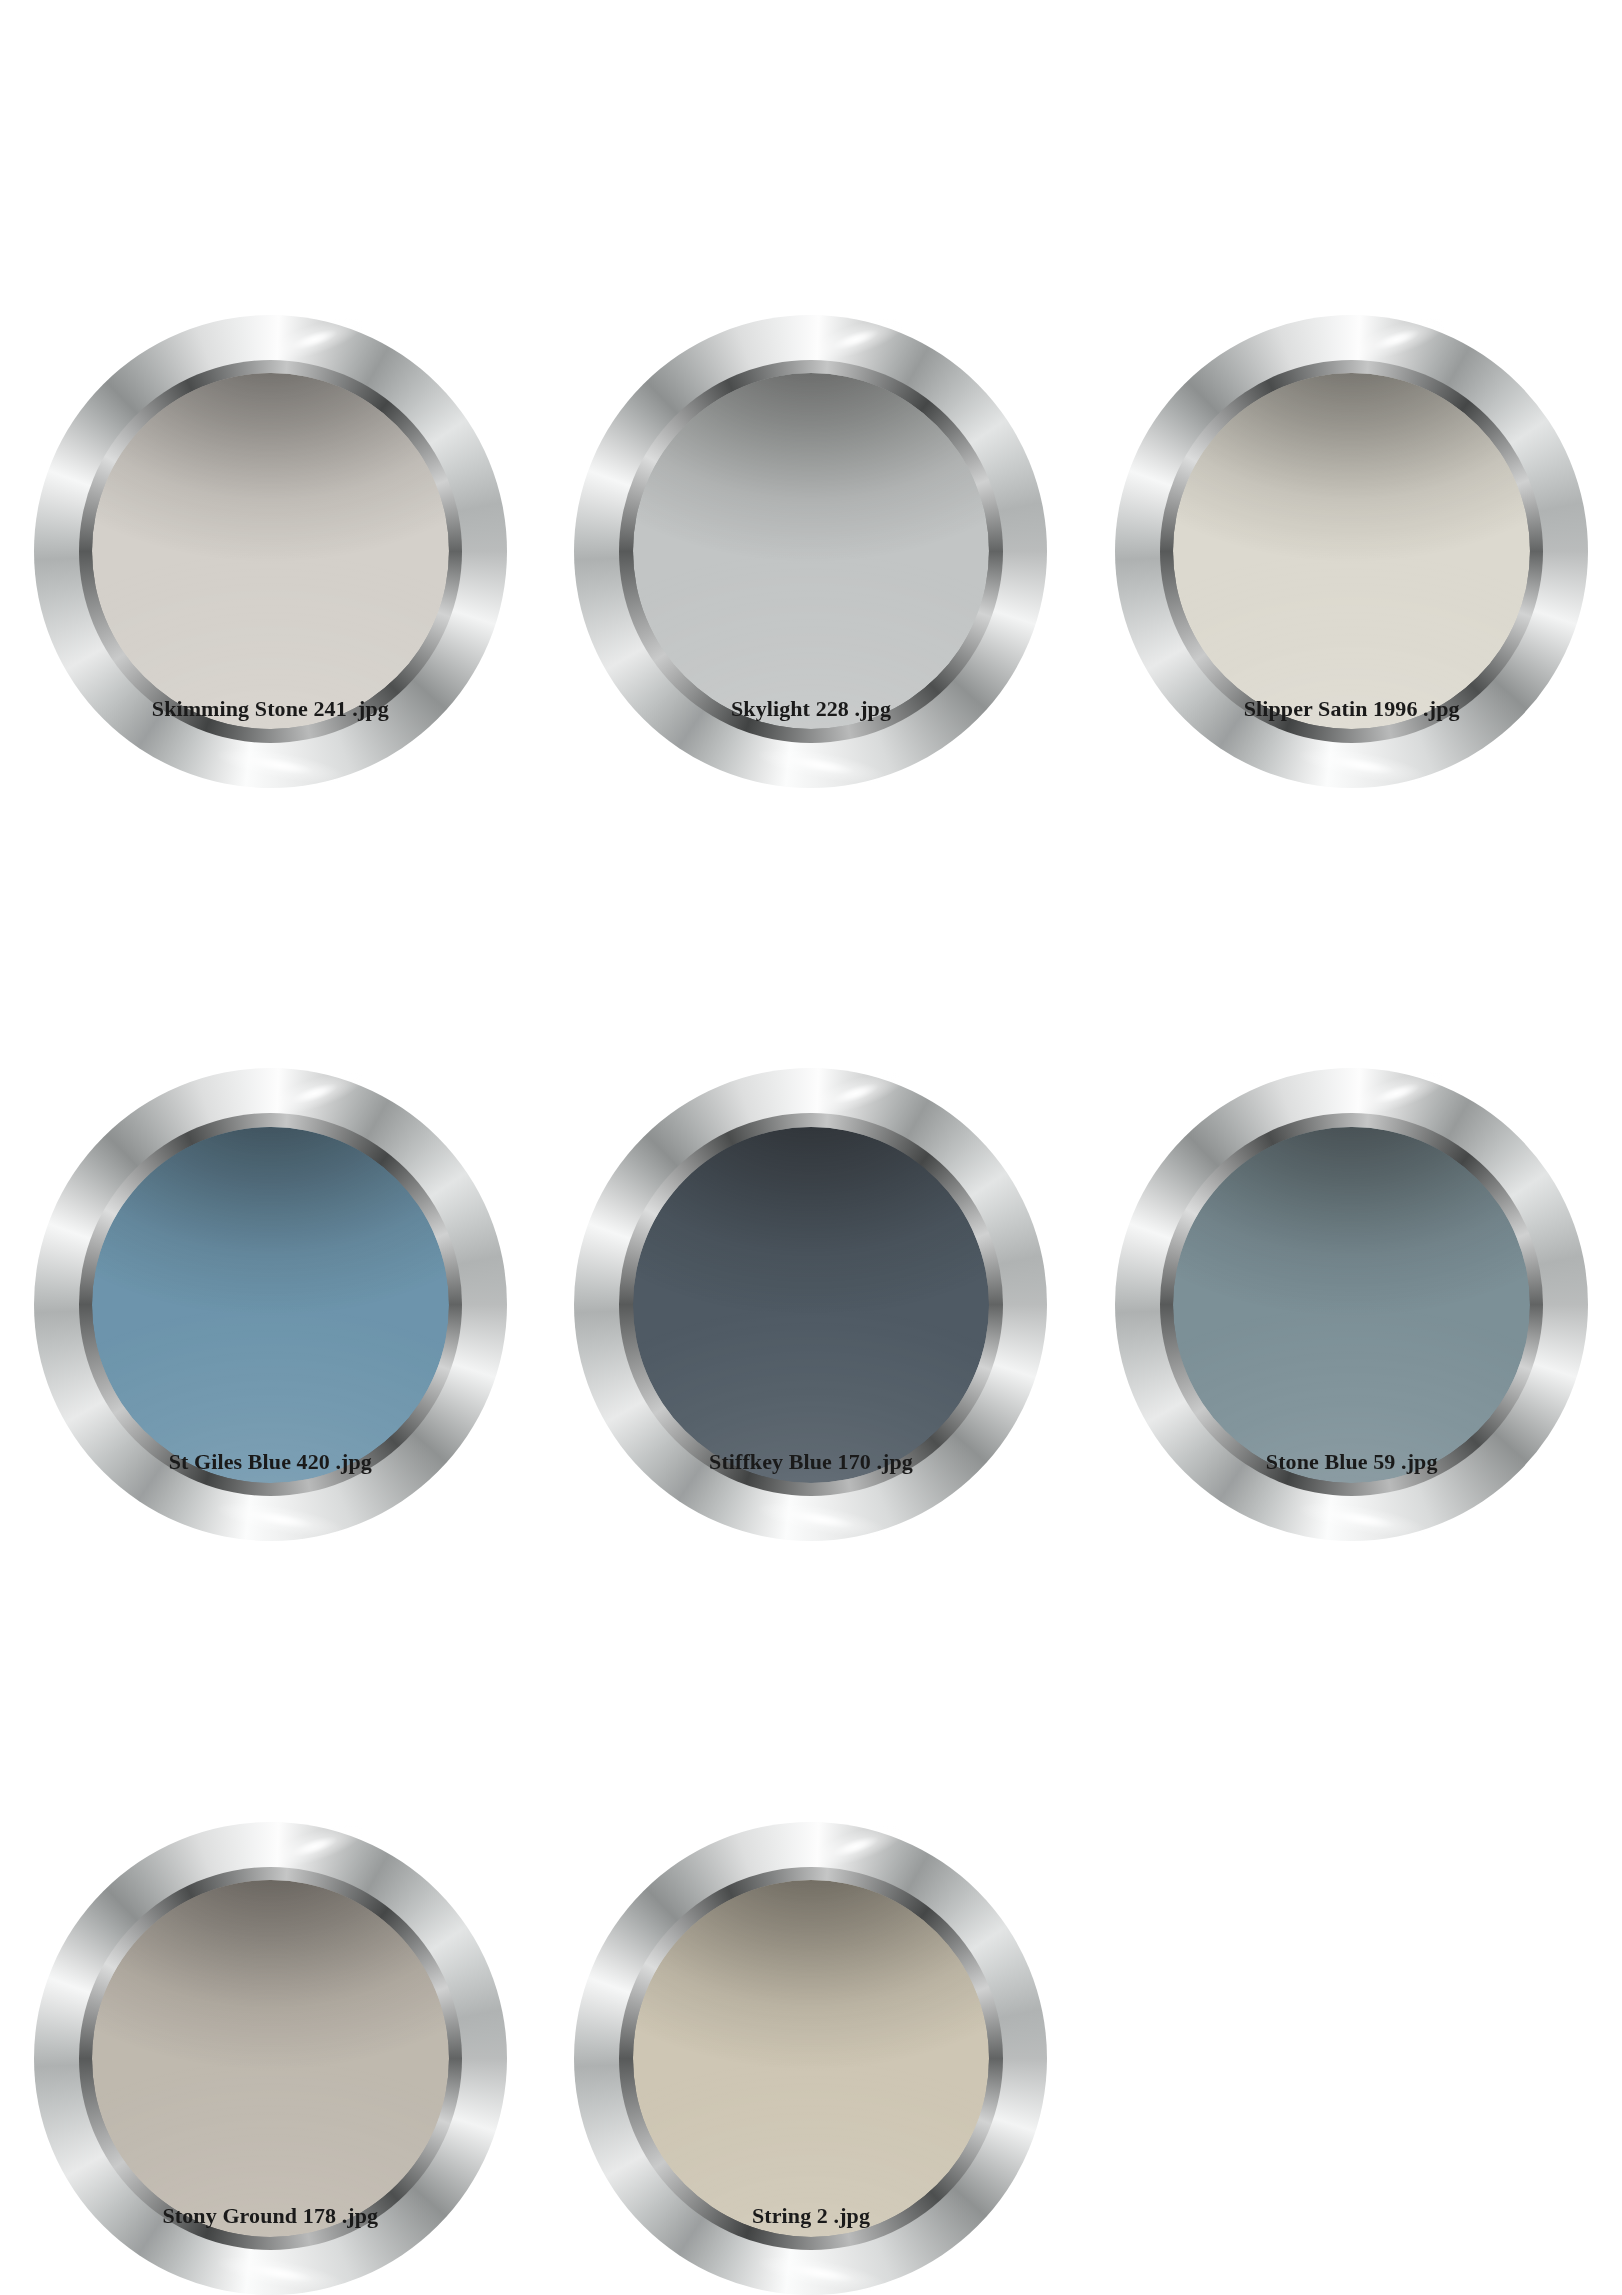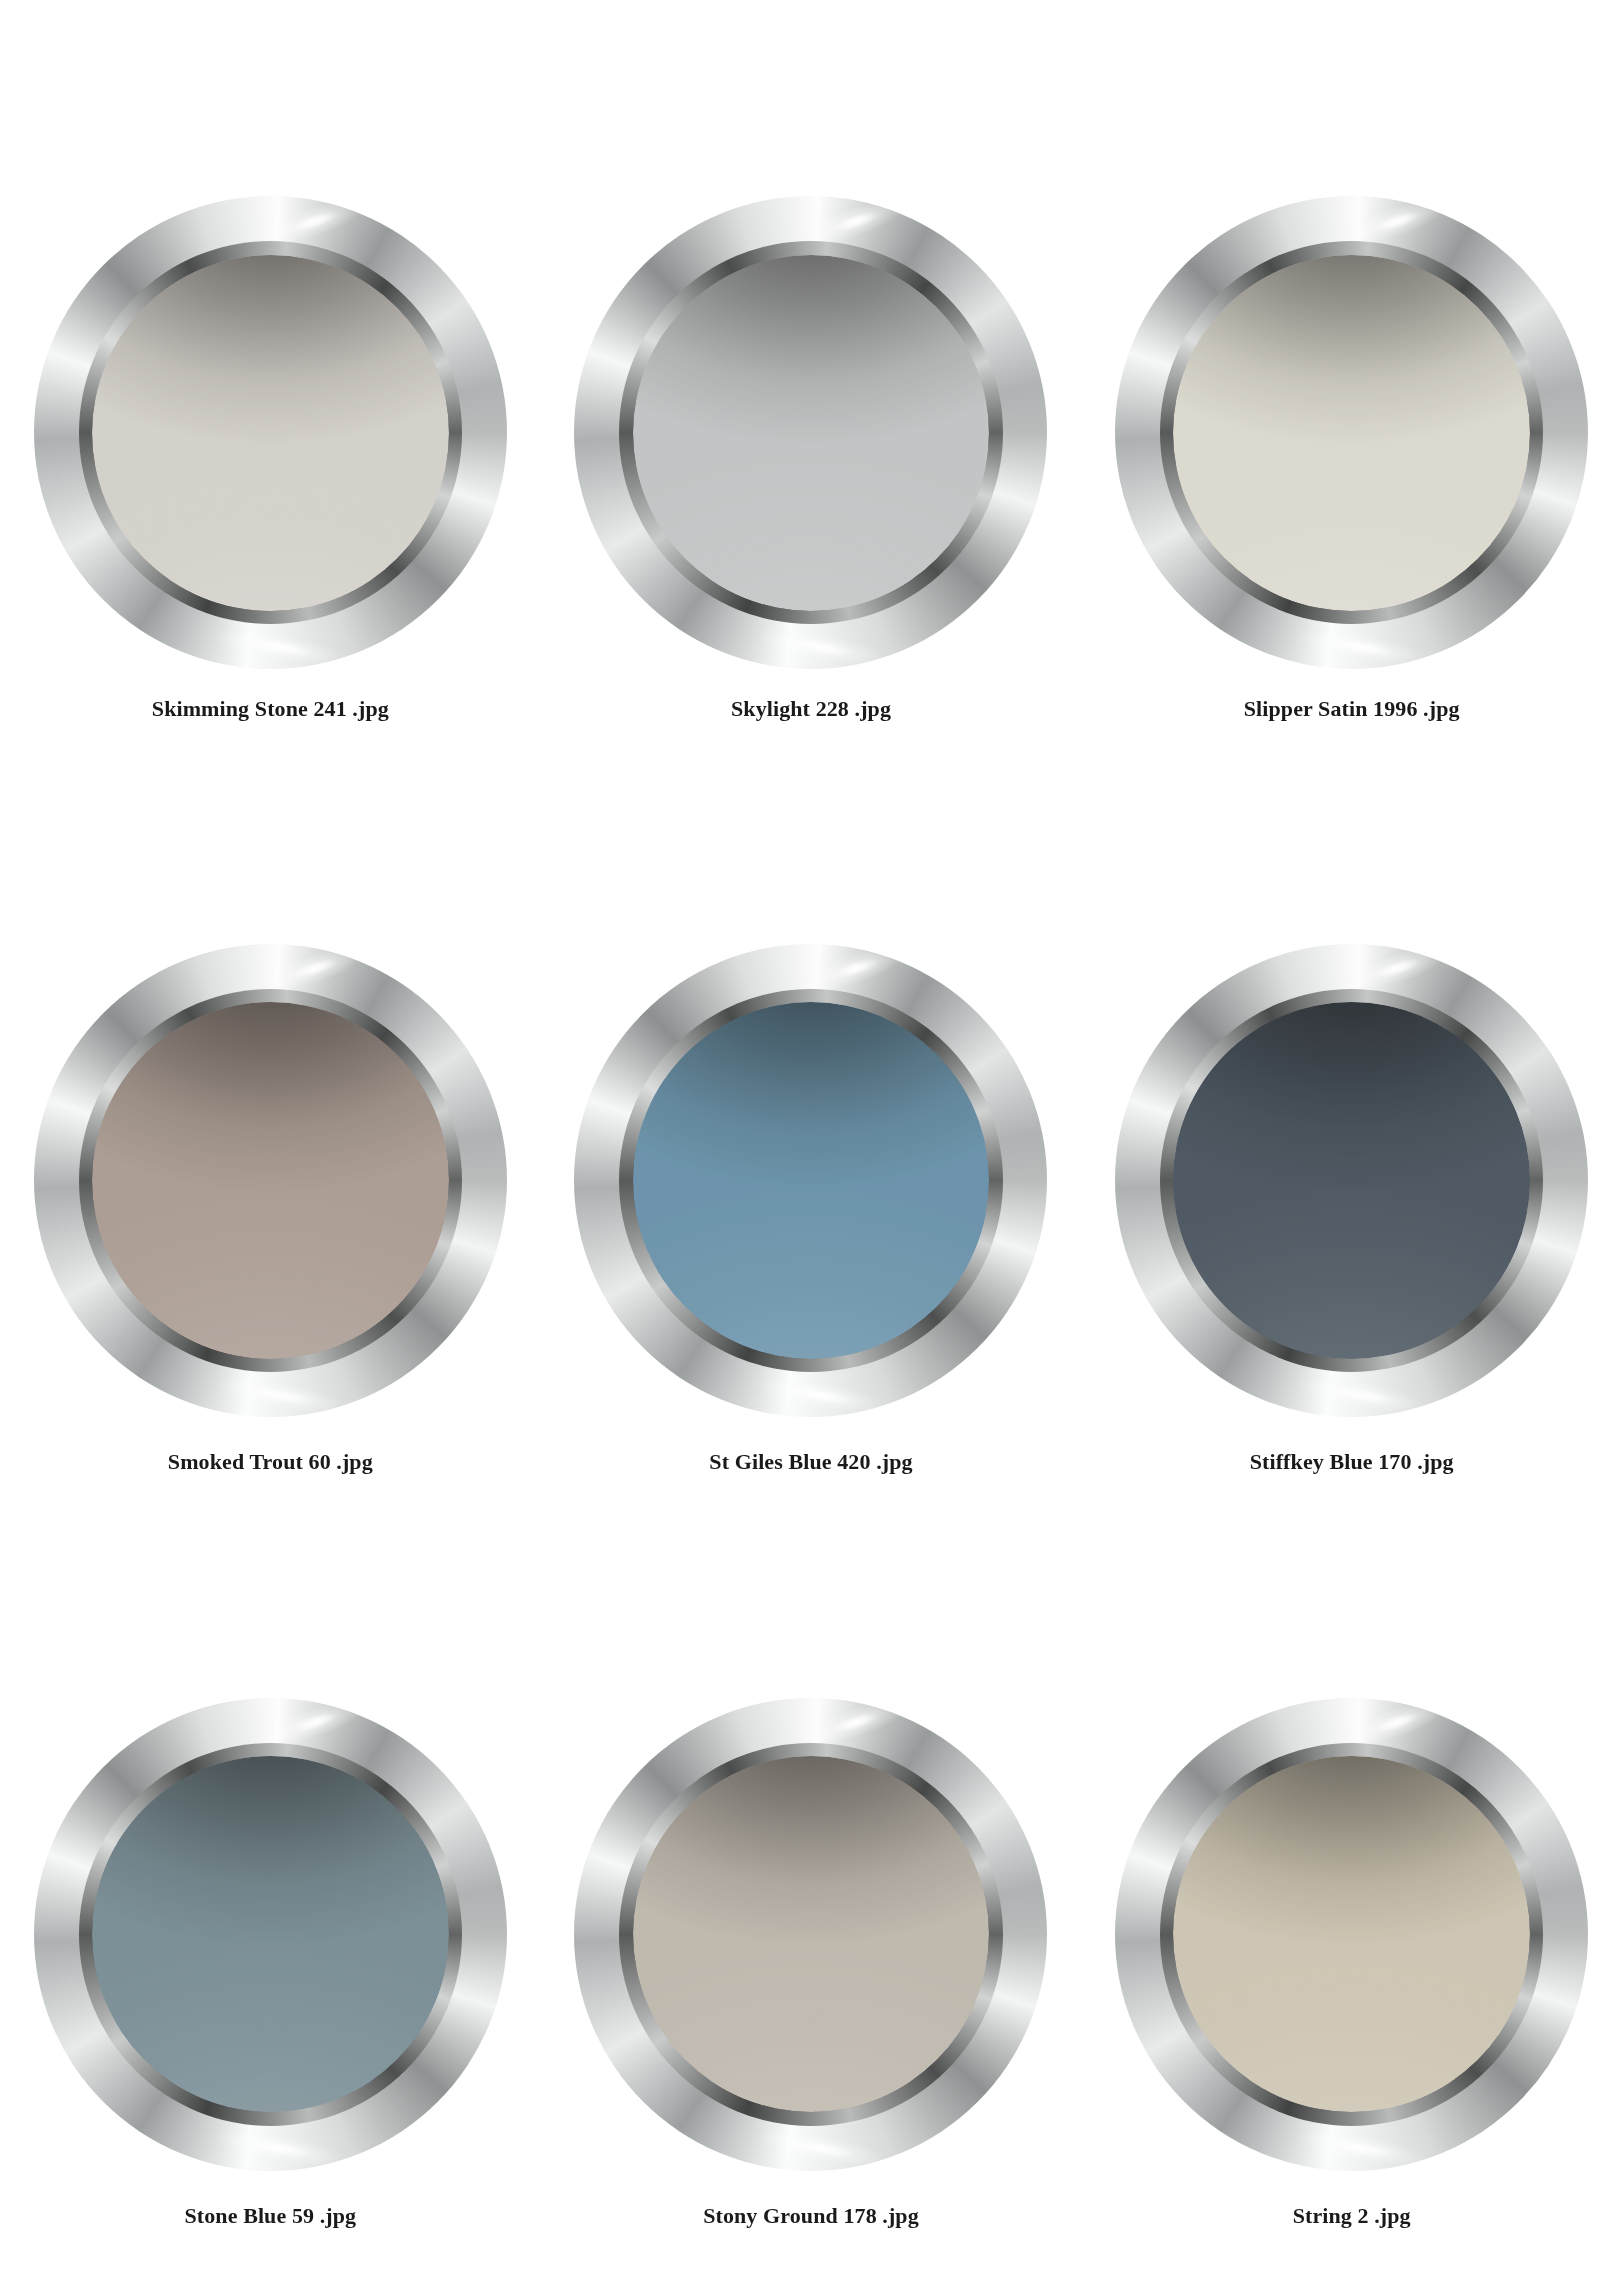--- a/index.html
+++ b/index.html
@@ -24,21 +24,21 @@
     grid-template-rows: repeat(3, 1fr);
     box-sizing: border-box;
     padding: 34px 0 0 0;
   }
 
   .cell {
     position: relative;
     display: flex;
     flex-direction: column;
     align-items: center;
-    justify-content: center;
+    justify-content: flex-end;
   }
 
   
   .tin {
     position: relative;
     width: 473px;
     height: 473px;
     border-radius: 50%;
     
     background:
@@ -264,50 +264,38 @@
       <div class="paint">
         <div class="paint-fill" style="background-color: rgb(223, 217, 198);"></div>
         <div class="paint-shade"></div>
       </div>
       <div class="flare-top"></div>
       <div class="flare-bottom"></div>
     </div>
     <div class="caption">Slipper Satin 1996 .jpg</div>
   </div>
 
+
   <div class="cell row-2">
     <div class="tin">
       <div class="tin-lip"></div>
       <div class="paint">
-        <div class="paint-fill" style="background-color: rgb(182, 156, 139);"></div>
-        <div class="paint-shade"></div>
-      </div>
-      <div class="flare-top"></div>
-      <div class="flare-bottom"></div>
-    </div>
-    <div class="caption">Smoked Trout 60 .jpg</div>
+        <div class="paint-fill" style="background-color: rgb(82, 154, 196);"></div>
+        <div class="paint-shade"></div>
+      </div>
+      <div class="flare-top"></div>
+      <div class="flare-bottom"></div>
+    </div>
+    <div class="caption">St Giles Blue 420 .jpg</div>
   </div>
 
   <div class="cell row-2">
     <div class="tin">
       <div class="tin-lip"></div>
       <div class="paint">
-        <div class="paint-fill" style="background-color: rgb(82, 154, 196);"></div>
-        <div class="paint-shade"></div>
-      </div>
-      <div class="flare-top"></div>
-      <div class="flare-bottom"></div>
-    </div>
-    <div class="caption">St Giles Blue 420 .jpg</div>
-  </div>
-
-  <div class="cell row-2">
-    <div class="tin">
-      <div class="tin-lip"></div>
-      <div class="paint">
         <div class="paint-fill" style="background-color: rgb(71, 91, 109);"></div>
         <div class="paint-shade"></div>
       </div>
       <div class="flare-top"></div>
       <div class="flare-bottom"></div>
     </div>
     <div class="caption">Stiffkey Blue 170 .jpg</div>
   </div>
 
   <div class="cell row-3">

